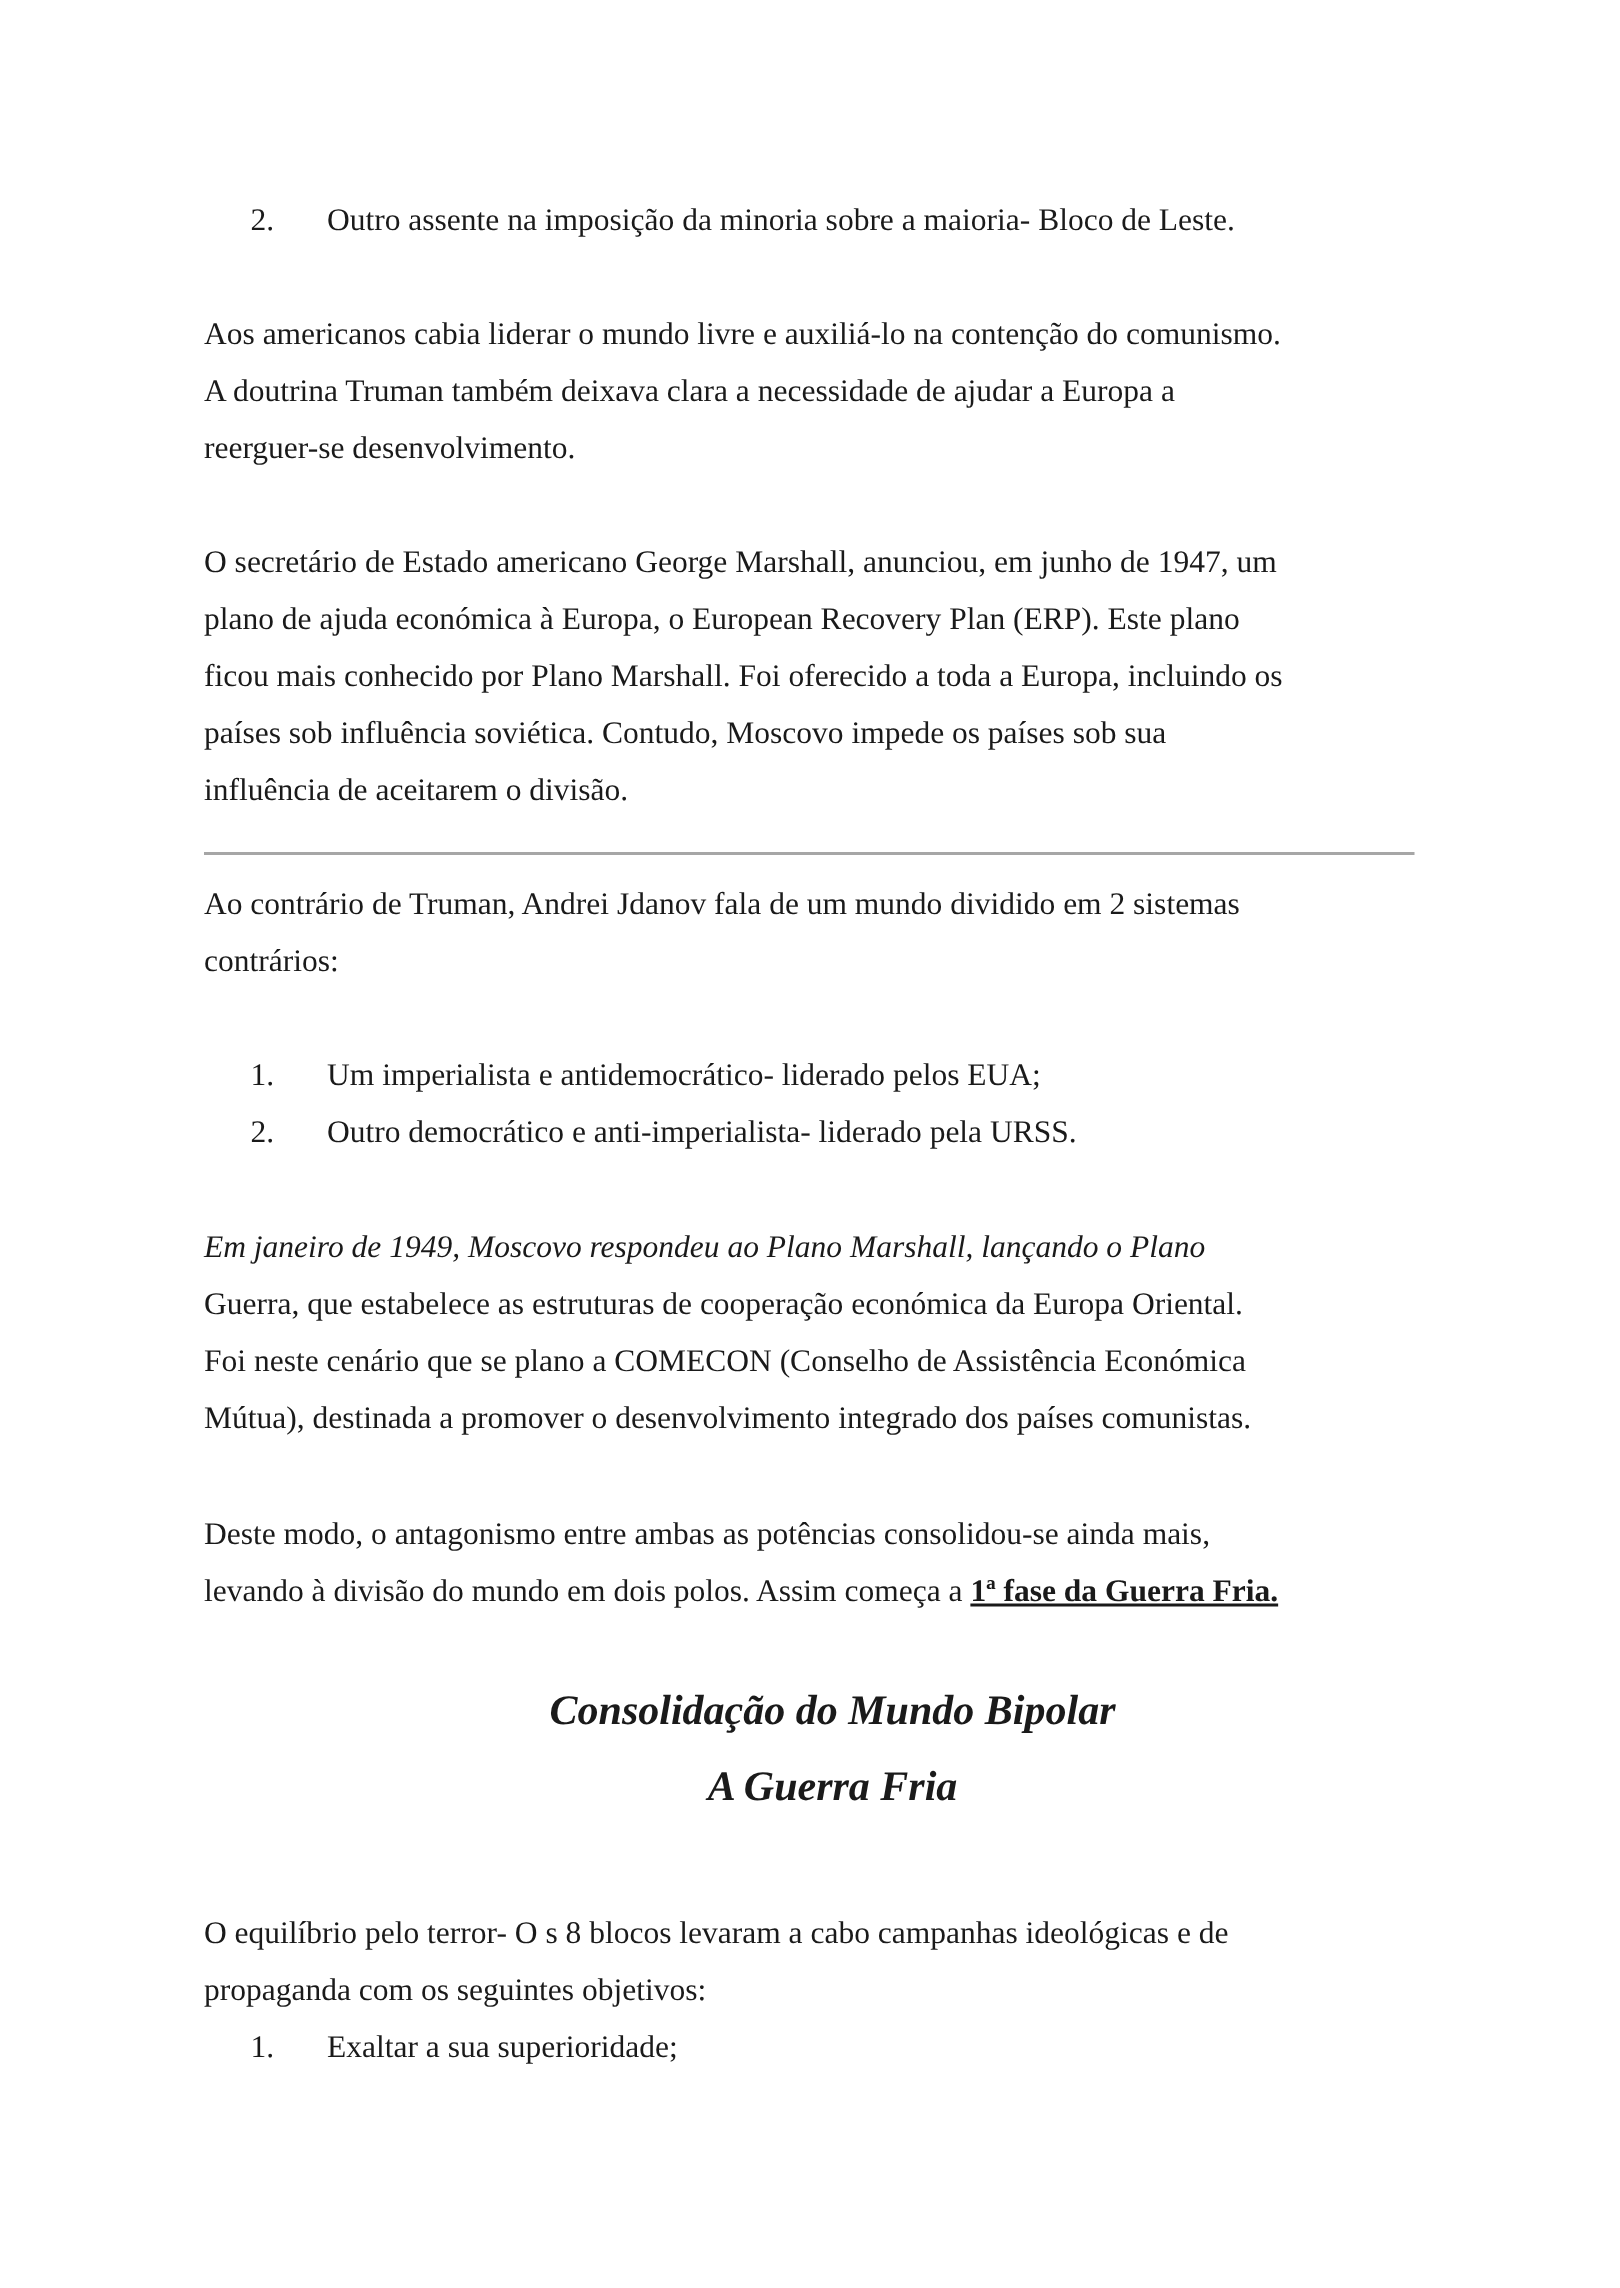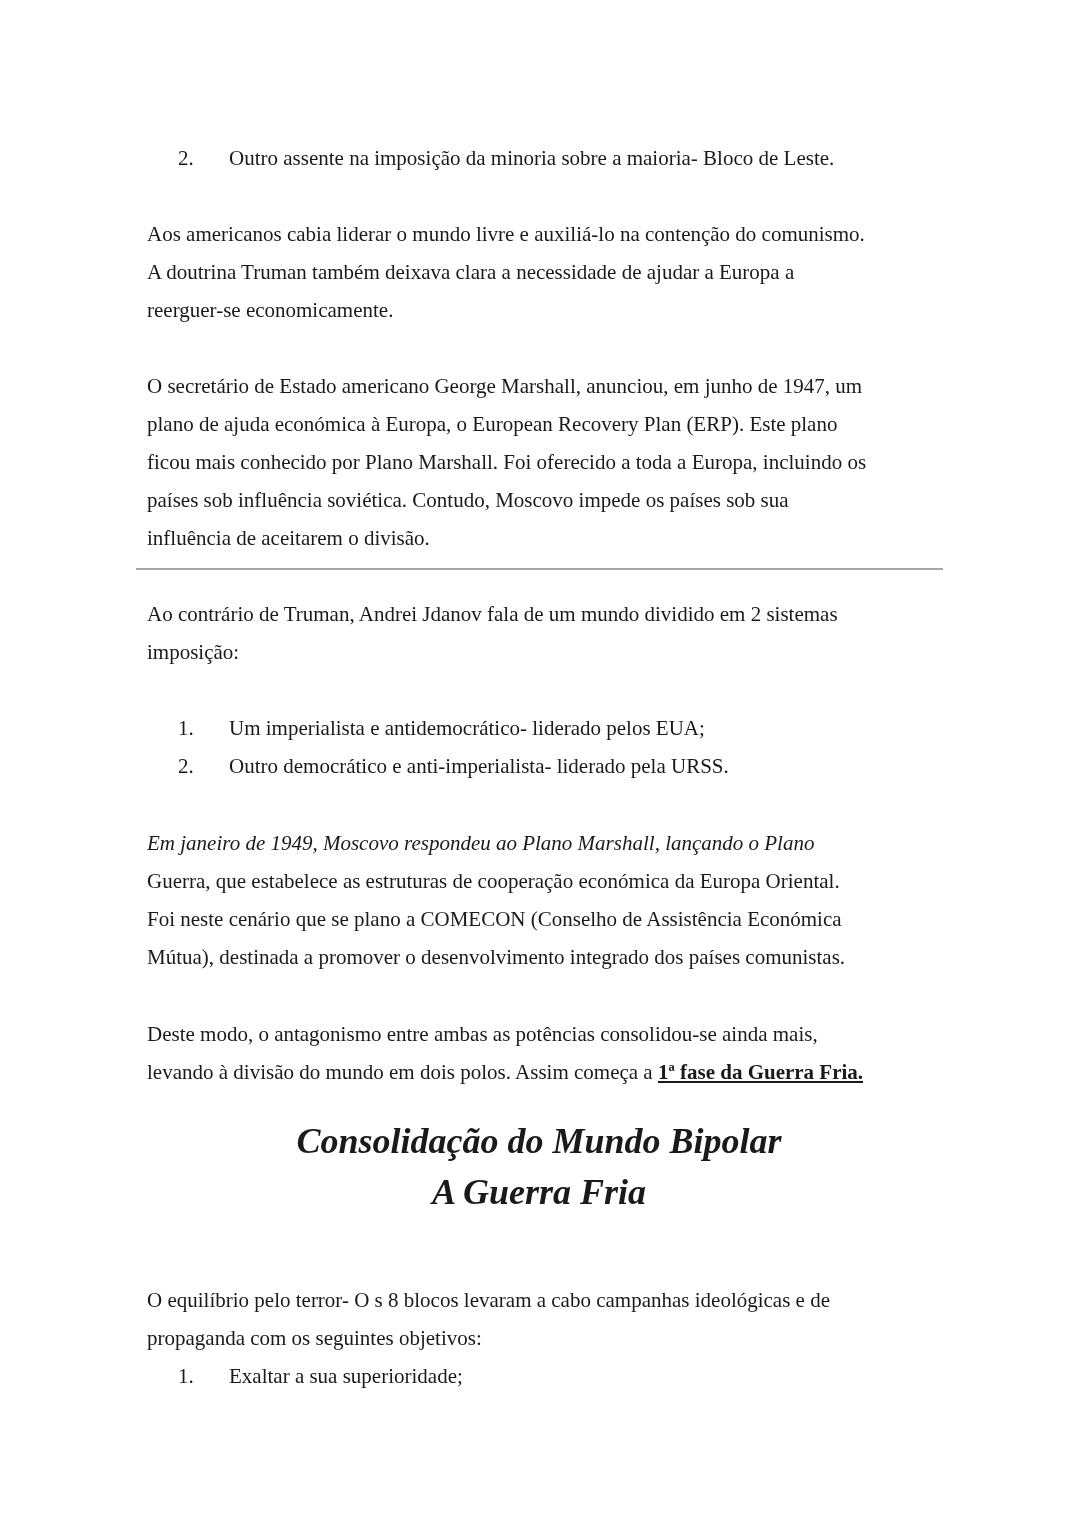--- a/index.html
+++ b/index.html
@@ -17,25 +17,24 @@
       font-size: 21px;
     }
     .page {
       position: absolute;
       left: 131px;
       top: 0;
       width: 820px;
     }
     .line {
       position: absolute;
-      left: 16px;
+      left: 5px;
       white-space: nowrap;
       line-height: 38px;
       height: 38px;
-      margin-top: 12px;
     }
     .li-num {
       position: absolute;
       left: 31px;
       width: 30px;
       text-align: left;
     }
     .li-text {
       position: absolute;
       left: 65px;
@@ -45,55 +44,55 @@
     .rule {
       position: absolute;
       left: 5px;
       top: 568px;
       width: 807px;
       height: 2px;
       background: #a6a6a6;
     }
     .heading {
       position: absolute;
-      left: 0;
+      left: 16px;
       width: 816px;
       text-align: center;
       font-weight: bold;
       font-style: italic;
-      font-size: 36px;
+      font-size: 28px;
       line-height: 50px;
       white-space: nowrap;
     }
     b { font-weight: bold; text-decoration: underline; }
   </style>
 </head>
 <body>
 
 <div class="page">
 
   <div class="line" style="top:127px;">
     <span class="li-num">2.</span>
     <span class="li-text">Outro assente na imposição da minoria sobre a maioria- Bloco de Leste.</span>
   </div>
 
   <div class="line" style="top:203px;">Aos americanos cabia liderar o mundo livre e auxiliá-lo na contenção do comunismo.</div>
   <div class="line" style="top:241px;">A doutrina Truman também deixava clara a necessidade de ajudar a Europa a</div>
-  <div class="line" style="top:279px;">reerguer-se economicamente.</div>
+  <div class="line" style="top:279px;">reerguer-se desenvolvimento.</div>
 
   <div class="line" style="top:355px;">O secretário de Estado americano George Marshall, anunciou, em junho de 1947, um</div>
   <div class="line" style="top:393px;">plano de ajuda económica à Europa, o European Recovery Plan (ERP). Este plano</div>
   <div class="line" style="top:431px;">ficou mais conhecido por Plano Marshall. Foi oferecido a toda a Europa, incluindo os</div>
   <div class="line" style="top:469px;">países sob influência soviética. Contudo, Moscovo impede os países sob sua</div>
   <div class="line" style="top:507px;">influência de aceitarem o divisão.</div>
 
   <div class="rule"></div>
 
   <div class="line" style="top:583px;">Ao contrário de Truman, Andrei Jdanov fala de um mundo dividido em 2 sistemas</div>
-  <div class="line" style="top:621px;">imposição:</div>
+  <div class="line" style="top:621px;">contrários:</div>
 
   <div class="line" style="top:697px;">
     <span class="li-num">1.</span>
     <span class="li-text">Um imperialista e antidemocrático- liderado pelos EUA;</span>
   </div>
   <div class="line" style="top:735px;">
     <span class="li-num">2.</span>
     <span class="li-text">Outro democrático e anti-imperialista- liderado pela URSS.</span>
   </div>
 

